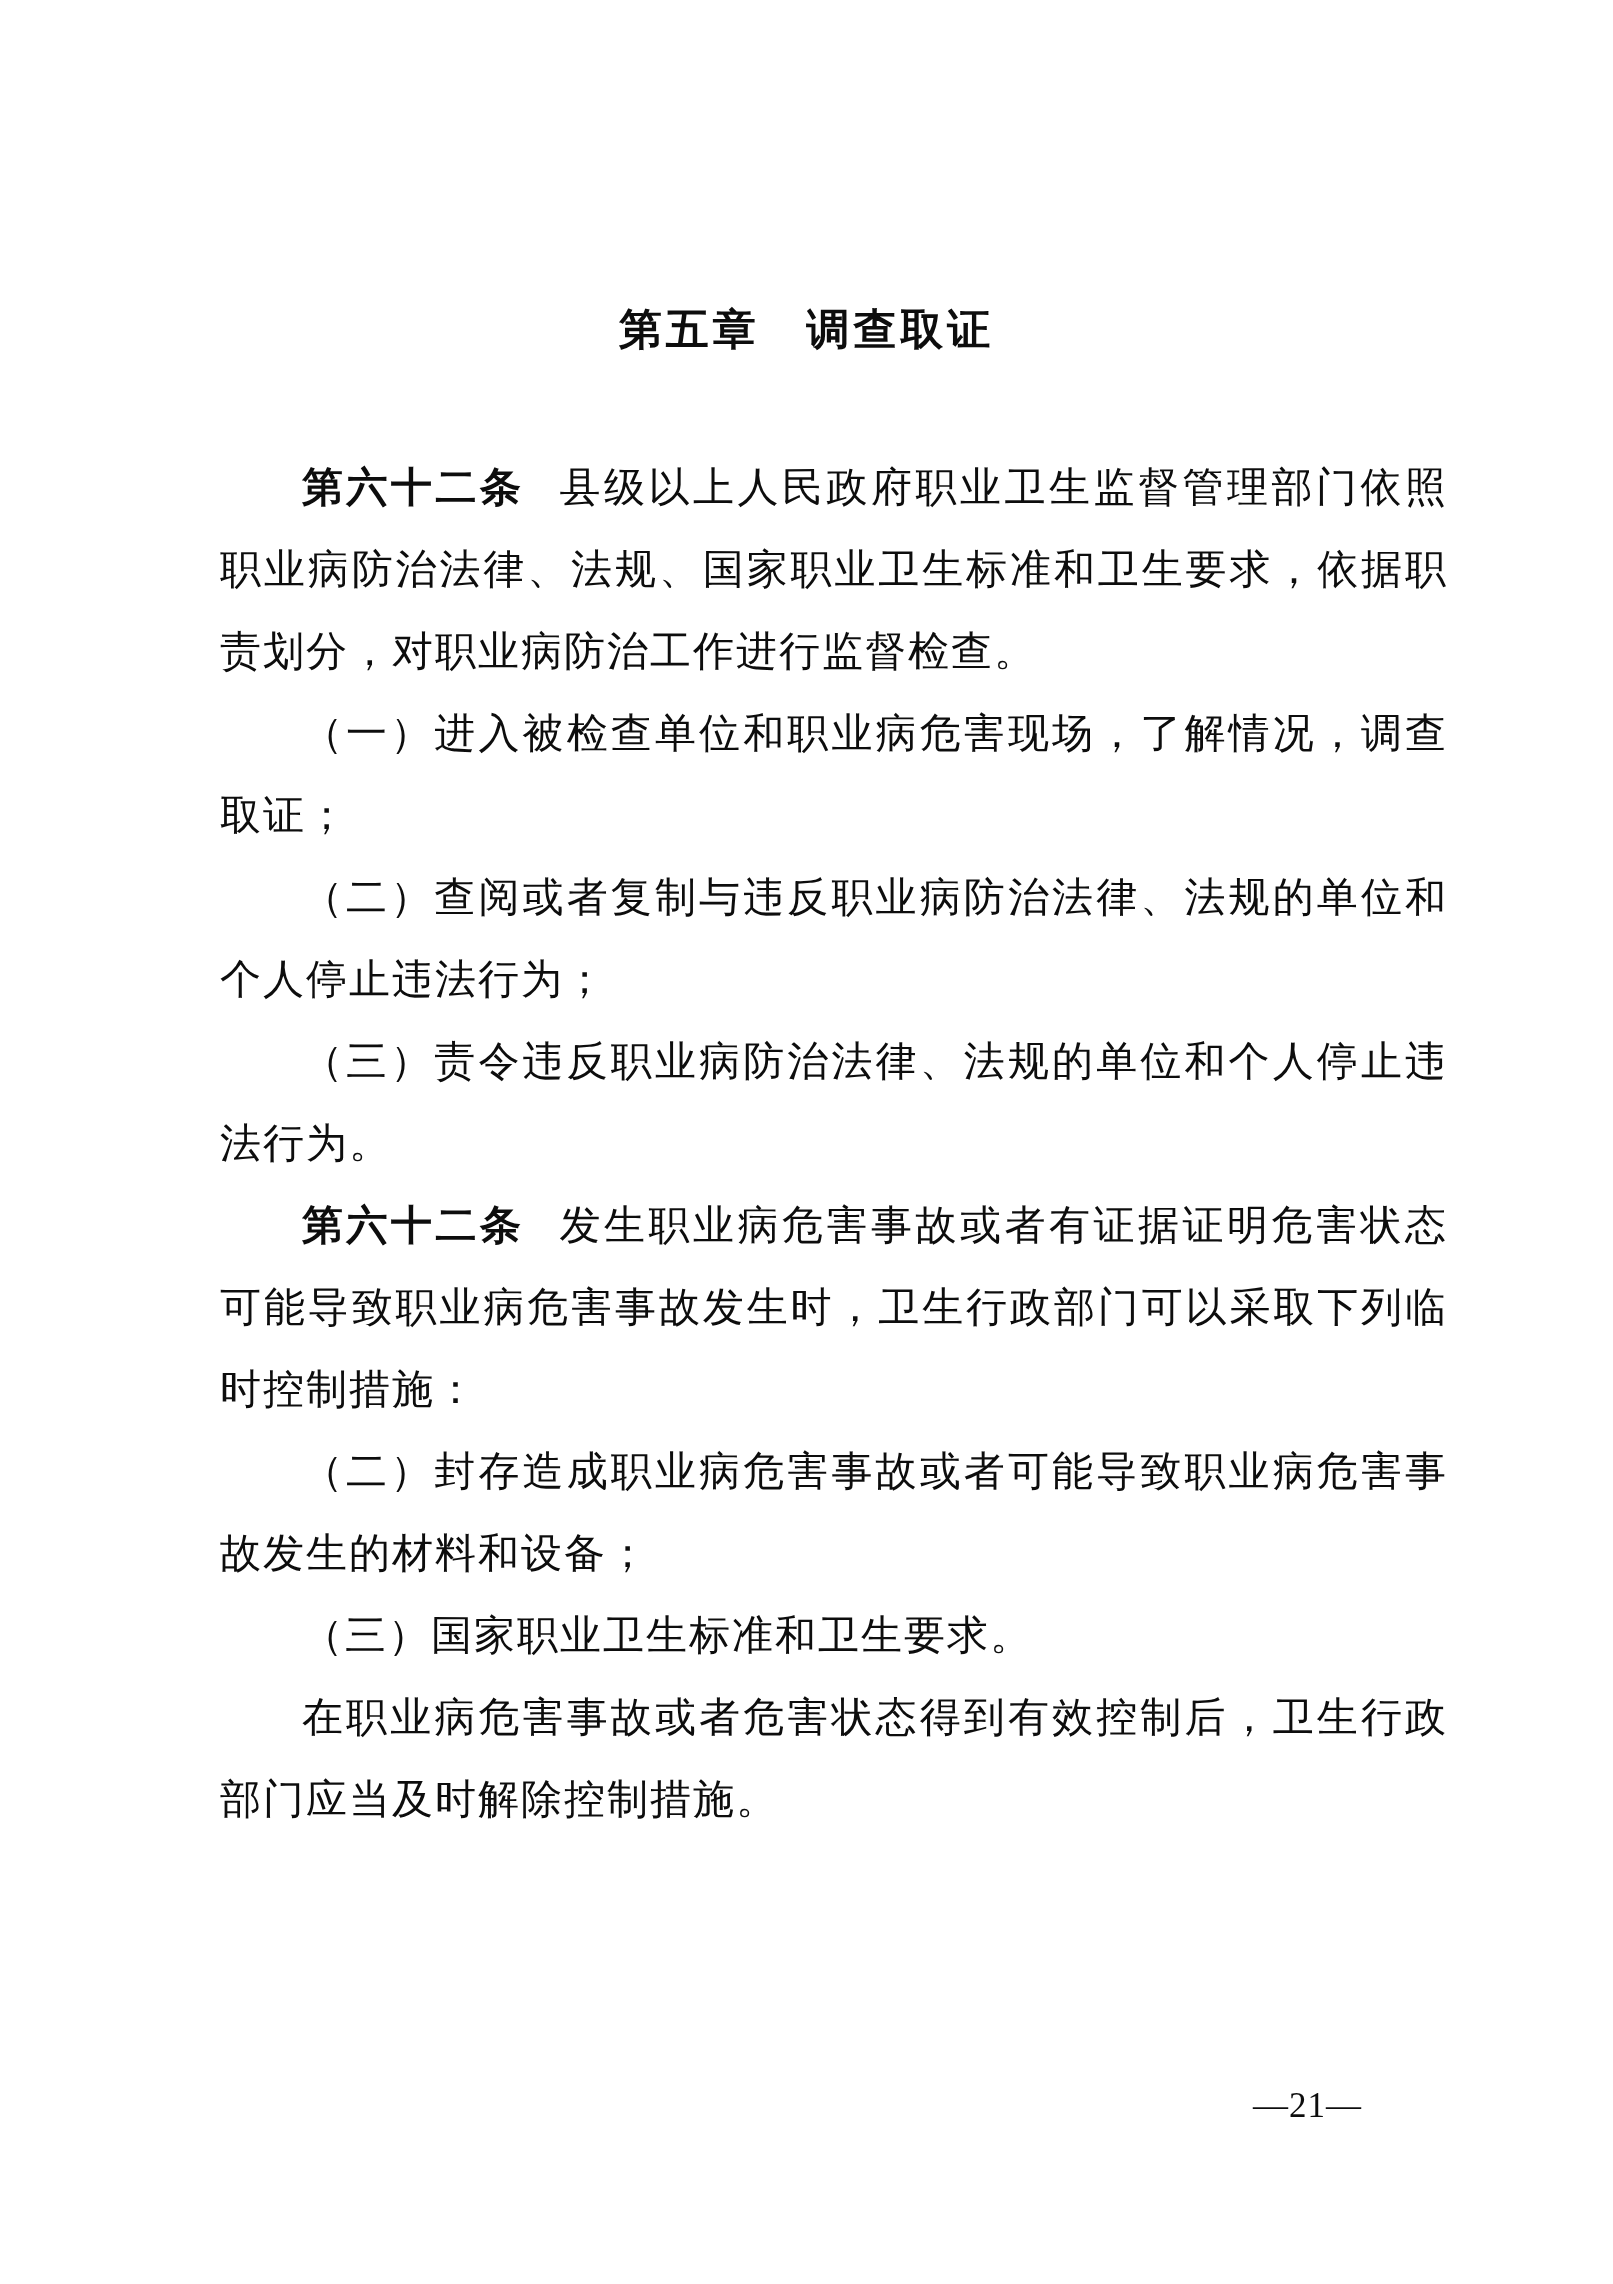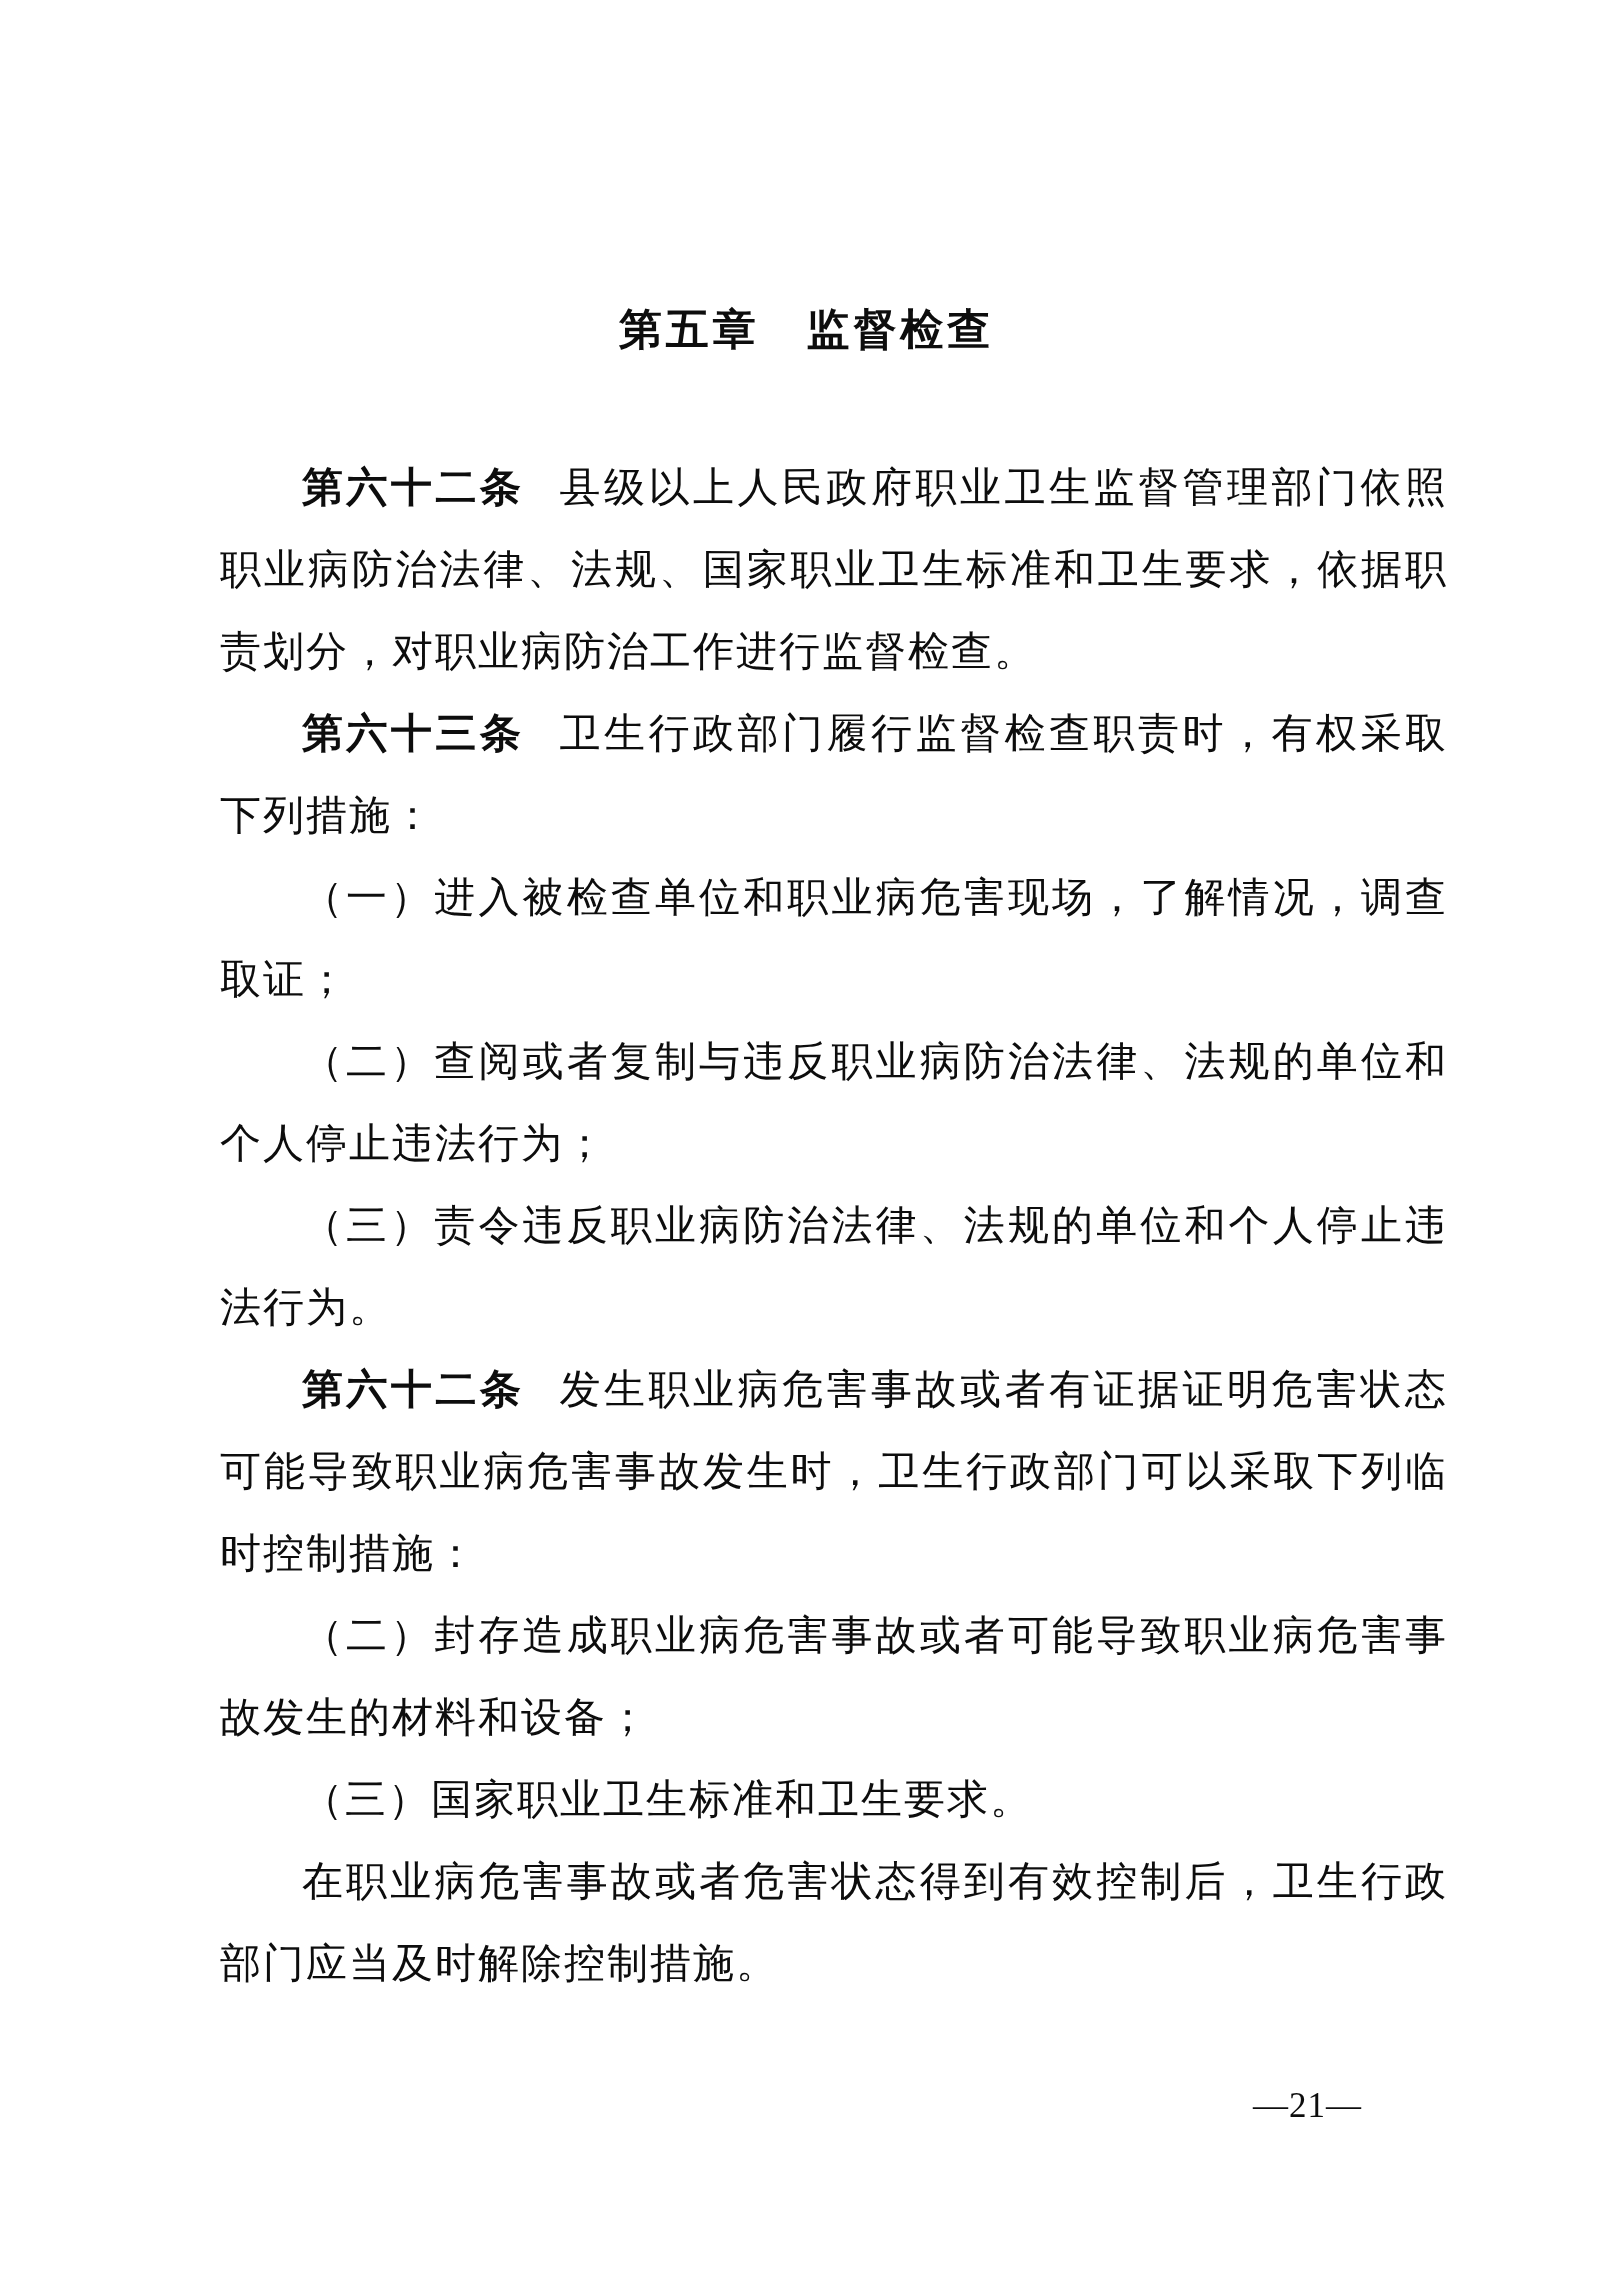--- a/index.html
+++ b/index.html
@@ -54,27 +54,26 @@
     line-height: 43px;
     letter-spacing: 1px;
     font-family: "Liberation Serif", "DejaVu Serif", serif;
   }
 </style>
 </head>
 <body>
 
 <div class="page">
 
-  <div class="chapter-title">第五章　监督检查</div>
+  <div class="chapter-title">第五章　调查取证</div>
 
   <div class="doc-body">
 
     <p><span class="para-lead">第六十二条</span><span>县级以上人民政府职业卫生监督管理部门依照职业病防治法律、法规、国家职业卫生标准和卫生要求，依据职责划分，对职业病防治工作进行监督检查。</span></p>
 
-    <p><span class="para-lead">第六十三条</span><span>卫生行政部门履行监督检查职责时，有权采取下列措施：</span></p>
 
     <p><span class="para-lead"></span><span>（一）进入被检查单位和职业病危害现场，了解情况，调查取证；</span></p>
 
     <p><span class="para-lead"></span><span>（二）查阅或者复制与违反职业病防治法律、法规的单位和个人停止违法行为；</span></p>
 
     <p><span class="para-lead"></span><span>（三）责令违反职业病防治法律、法规的单位和个人停止违法行为。</span></p>
 
     <p><span class="para-lead">第六十二条</span><span>发生职业病危害事故或者有证据证明危害状态可能导致职业病危害事故发生时，卫生行政部门可以采取下列临时控制措施：</span></p>
 
 

